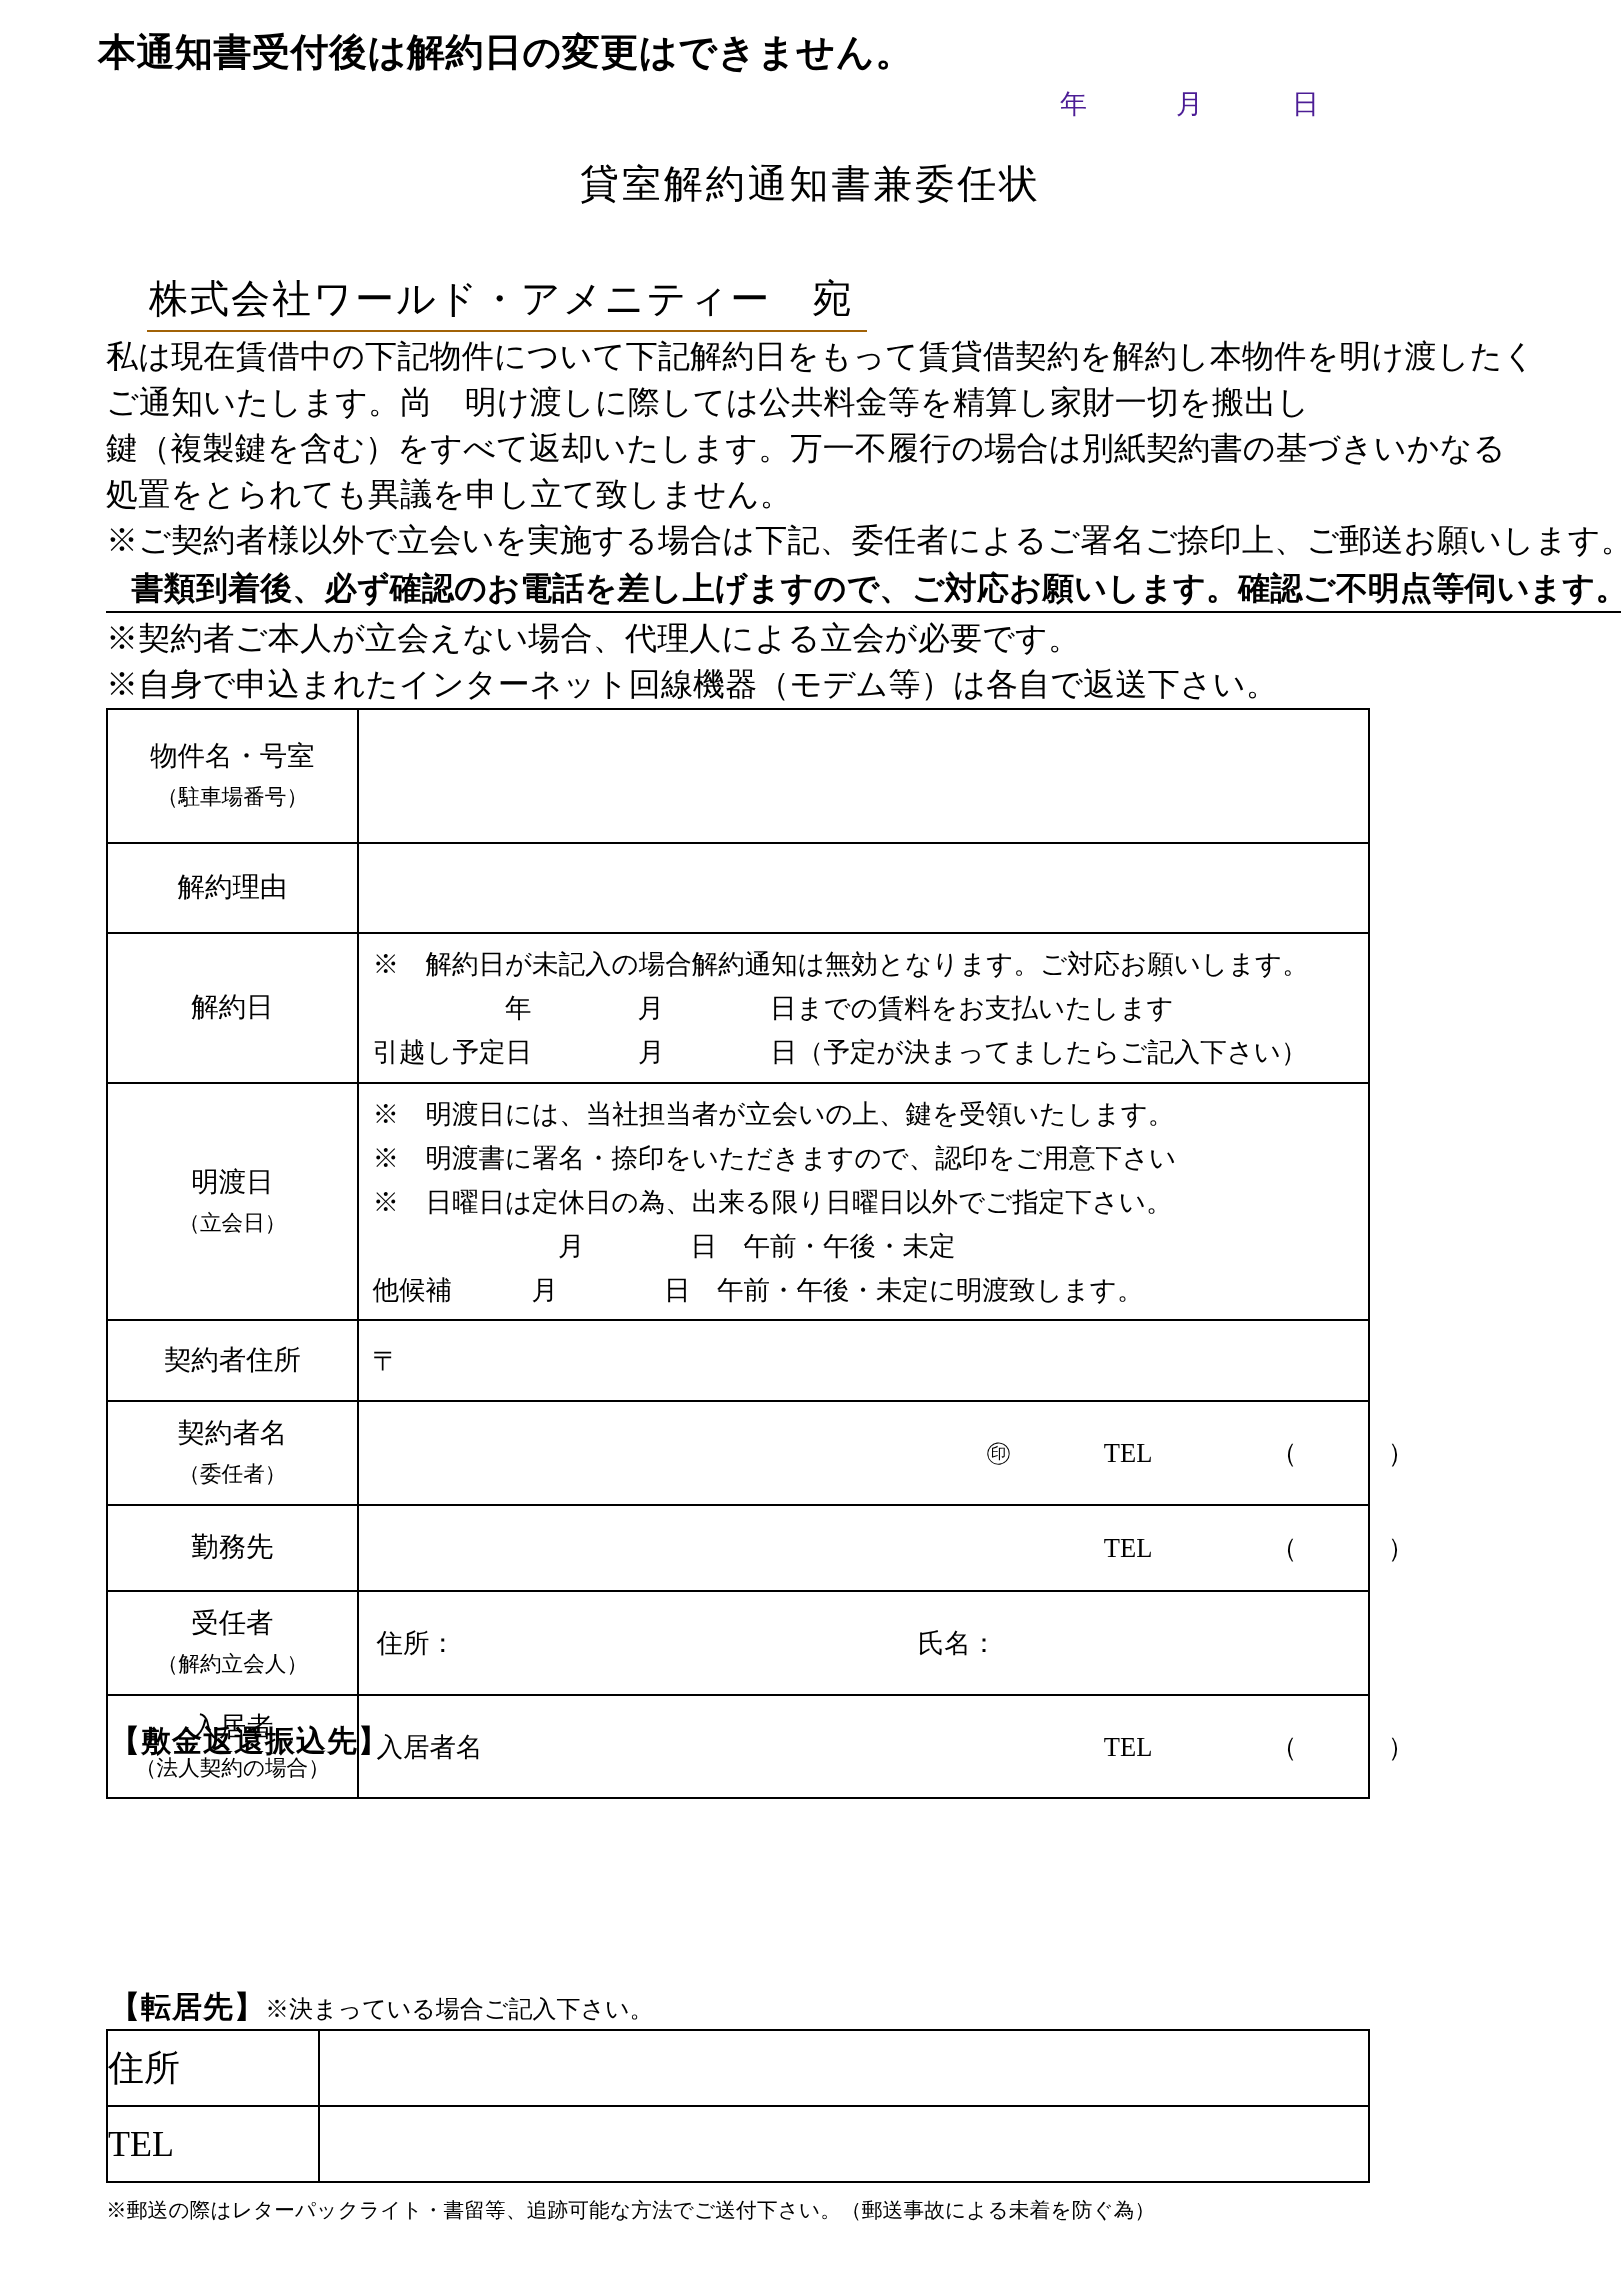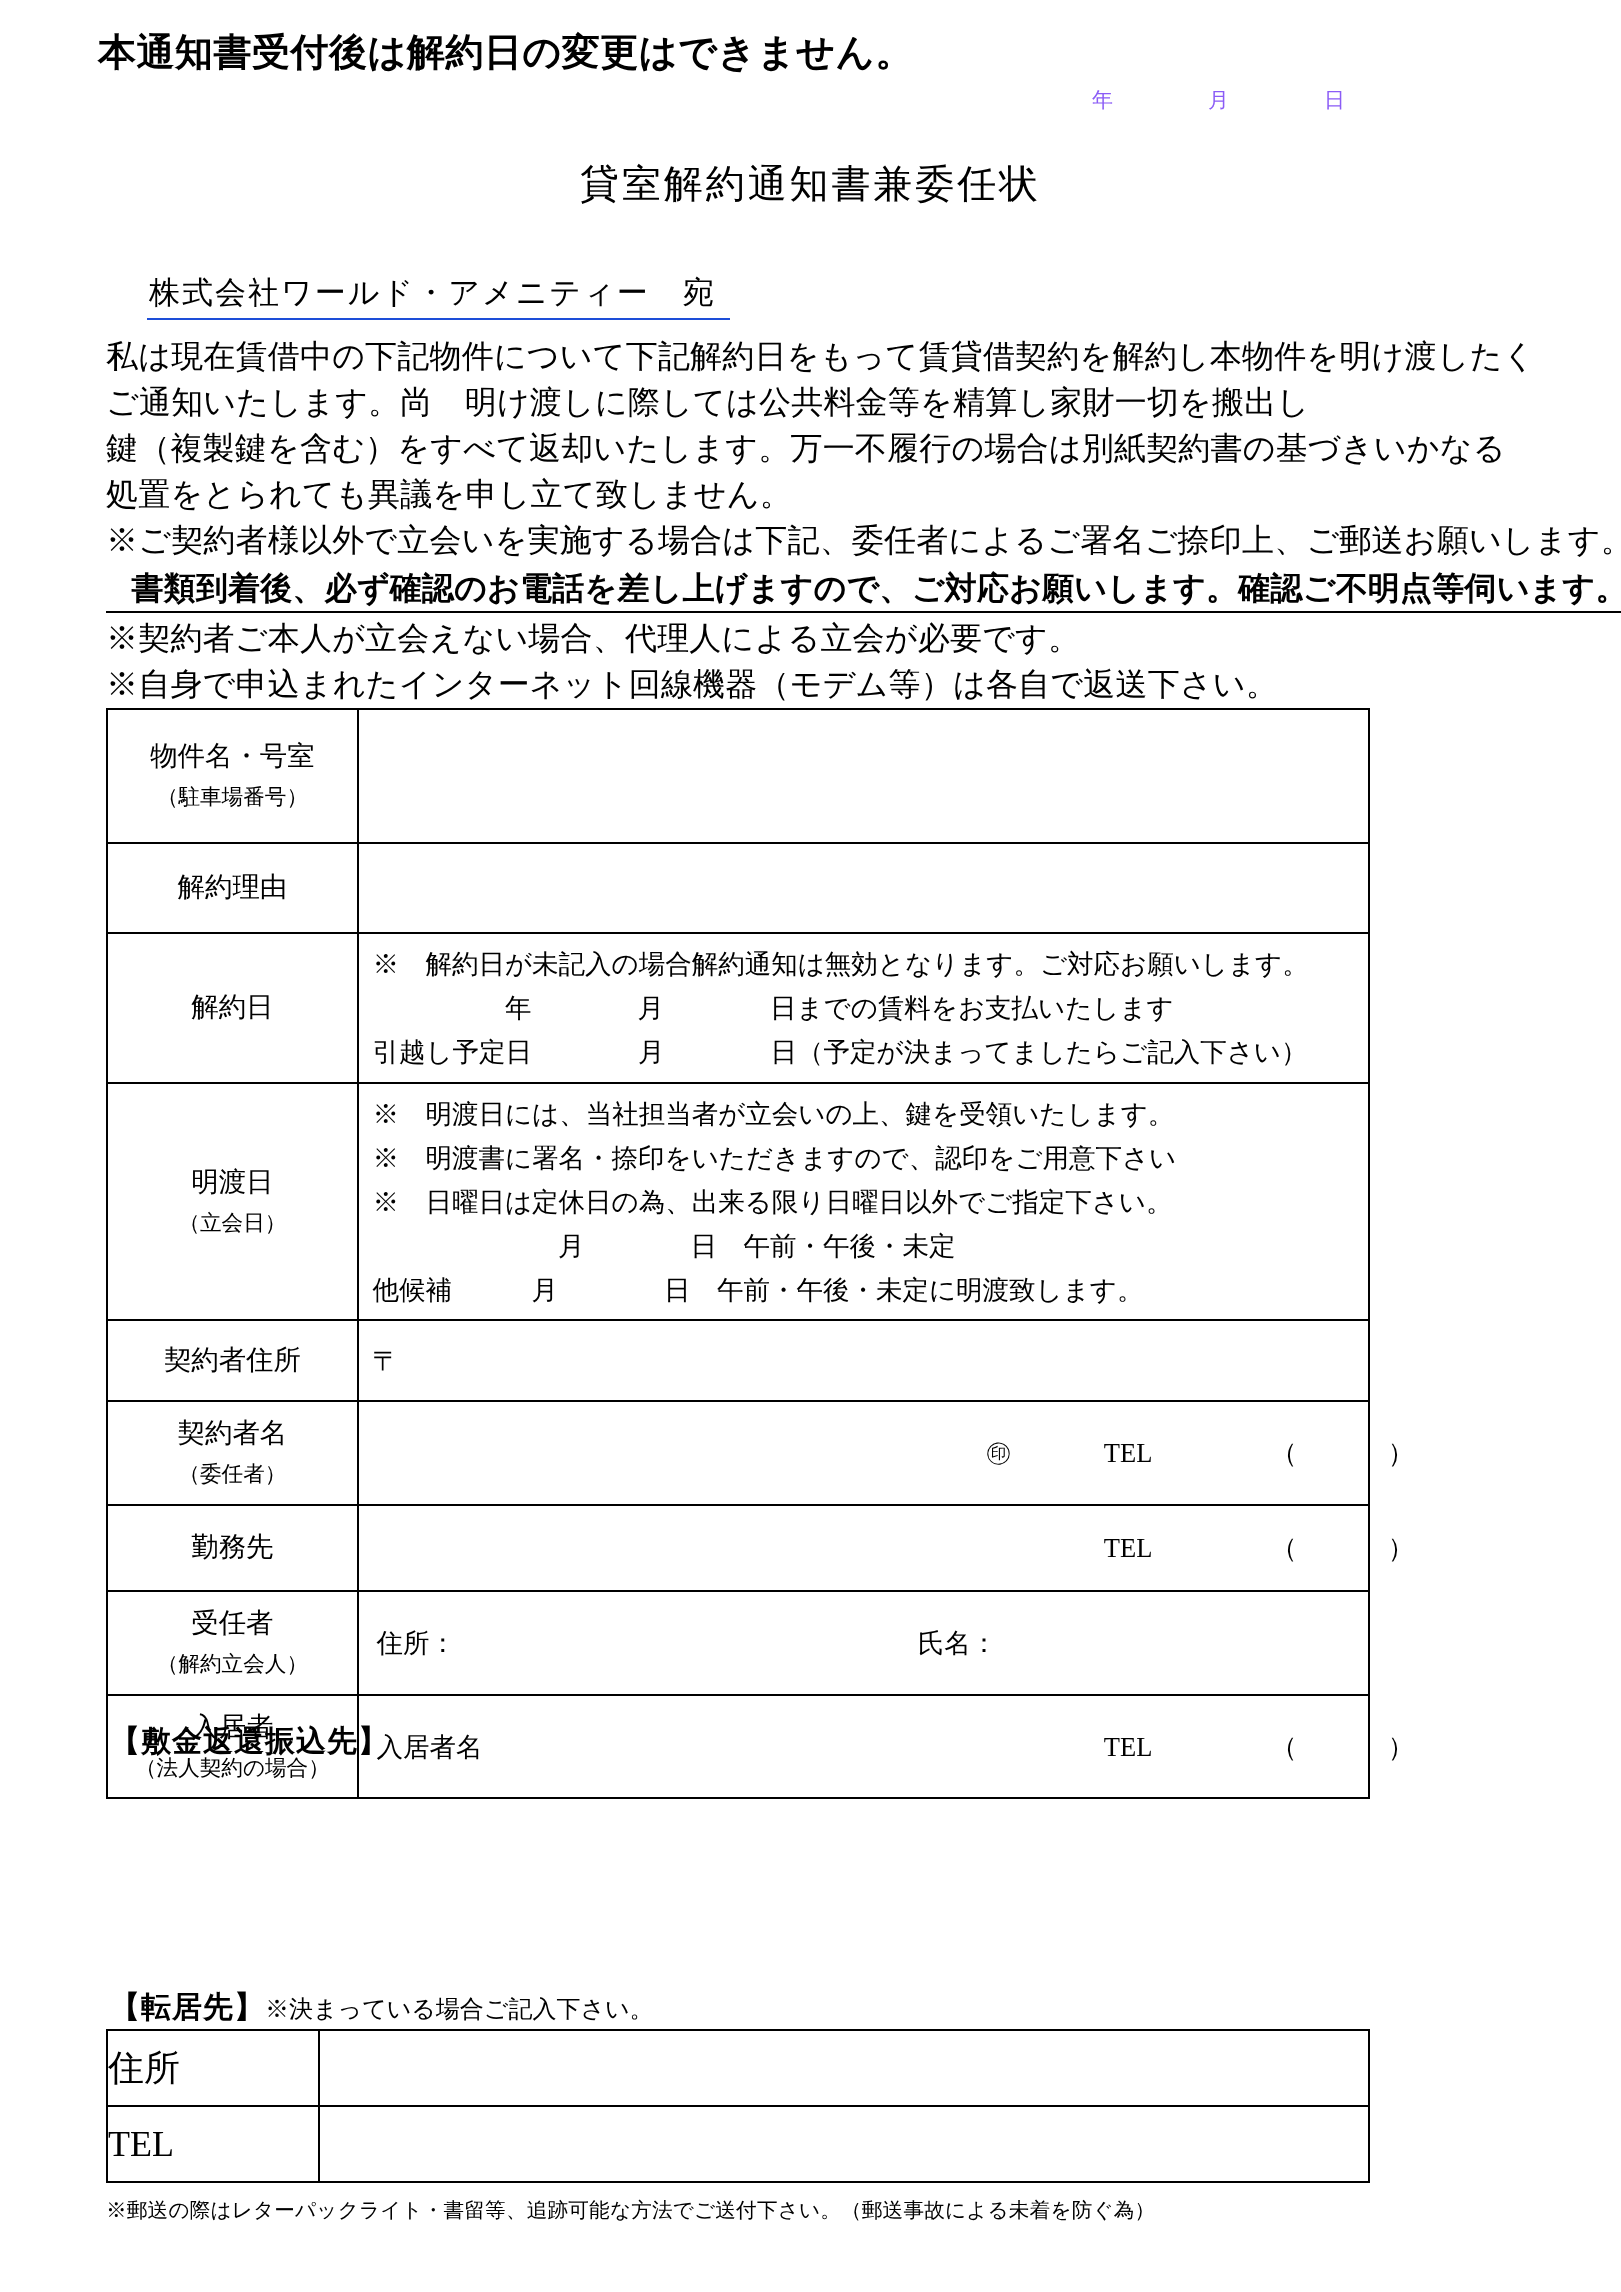--- a/index.html
+++ b/index.html
@@ -27,47 +27,47 @@
   .top-note {
     position: absolute;
     left: 98px;
     top: 27.4px;
     font-size: 38px;
     font-weight: bold;
     letter-spacing: 0.5px;
   }
   .date-line {
     position: absolute;
-    left: 1092px;
+    left: 1060px;
     top: 86px;
-    font-size: 21px;
-    color: #8b5cf6;
+    font-size: 27px;
+    color: #4c1d95;
     letter-spacing: 0.5px;
   }
   .date-line span { display: inline-block; }
   .date-y { width: 116px; }
   .date-m { width: 116px; }
 
   .doc-title {
     position: absolute;
     left: 0;
     top: 157px;
     width: 1621px;
     text-align: center;
     font-size: 39px;
     letter-spacing: 2.9px;
   }
 
   .addressee {
     position: absolute;
     left: 147px;
     top: 272px;
-    font-size: 31px;
+    font-size: 39px;
     letter-spacing: 2px;
-    border-bottom: 2px solid #1d4ed8;
+    border-bottom: 2px solid #a16207;
     padding: 0 13.7px 3.9px 2px;
   }
 
   
   .body-block {
     position: absolute;
     left: 106px;
     top: 333px;
     width: 1431px;
   }

